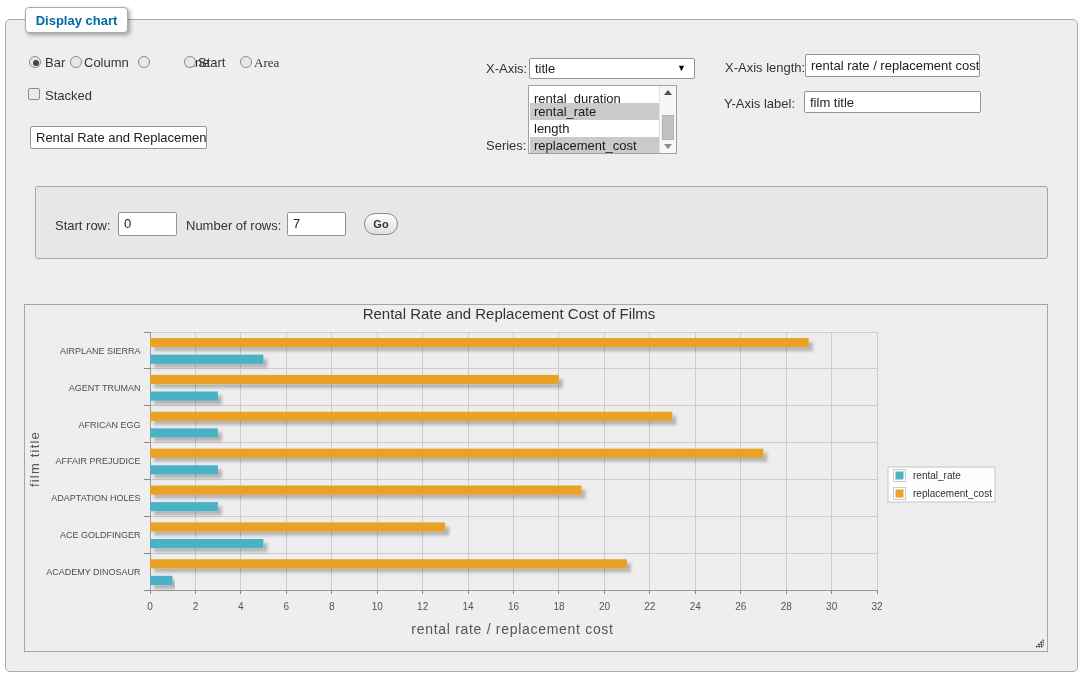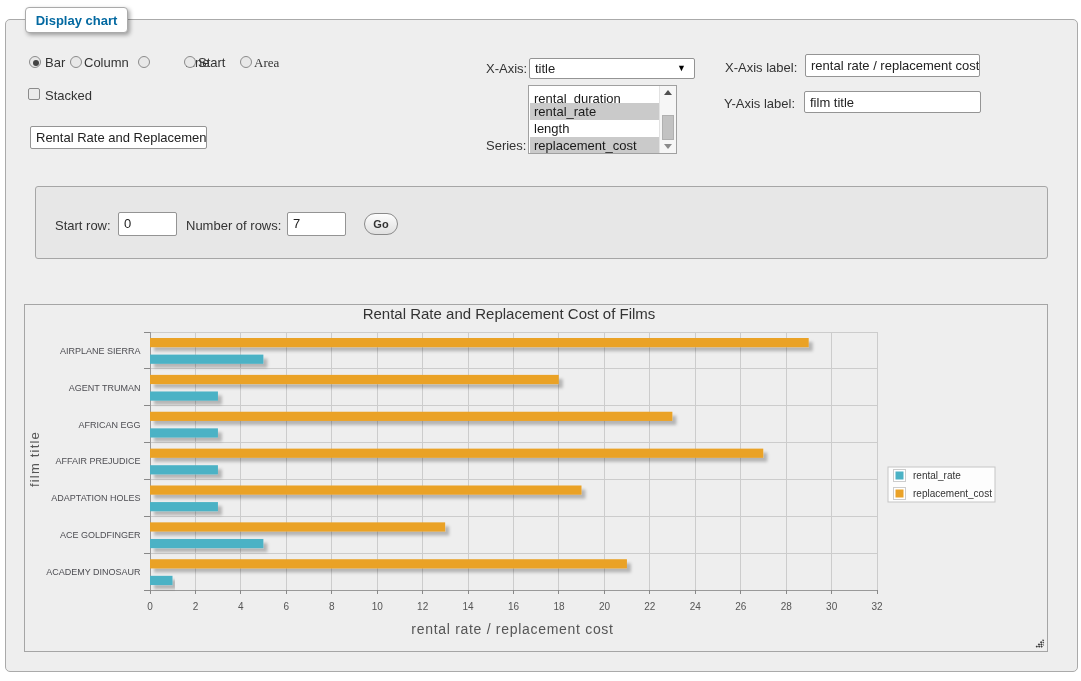--- a/index.html
+++ b/index.html
@@ -51,21 +51,21 @@
   <div class="opt sel" style="top:17px;">rental_rate</div>
   <div class="opt" style="top:34px;border-radius:7px;">length</div>
   <div class="opt sel" style="top:51px;">replacement_cost</div>
   <div id="sbar">
     <div style="position:absolute; top:4px; left:4px; width:0; height:0; border-left:4px solid transparent; border-right:4px solid transparent; border-bottom:5px solid #505050;"></div>
     <div style="position:absolute; top:29px; left:2px; width:12px; height:25px; background:#c2c2c2; border:1px solid #b0b0b0;"></div>
     <div style="position:absolute; bottom:4px; left:4px; width:0; height:0; border-left:4px solid transparent; border-right:4px solid transparent; border-top:5px solid #8a8a8a;"></div>
   </div>
 </div>
 
-<div class="abs lbl" style="left:725px; top:60px;">X-Axis label:</div>
+<div class="abs lbl" style="left:725px; top:60px;">X-Axis length:</div>
 <div class="abs tinput" style="left:805px; top:54px; width:175px; height:23px;">rental rate / replacement cost</div>
 <div class="abs lbl" style="left:724px; top:96px;">Y-Axis label:</div>
 <div class="abs tinput" style="left:804px; top:91px; width:177px; height:22px;">film title</div>
 
 <div class="abs" id="panel"></div>
 <div class="abs lbl" style="left:55px; top:218px;">Start row:</div>
 <div class="abs tinput" style="left:118px; top:212px; width:59px; height:24px;">0</div>
 <div class="abs lbl" style="left:186px; top:218px;">Number of rows:</div>
 <div class="abs tinput" style="left:287px; top:212px; width:59px; height:24px;">7</div>
 <div class="abs" id="gobtn">Go</div>

